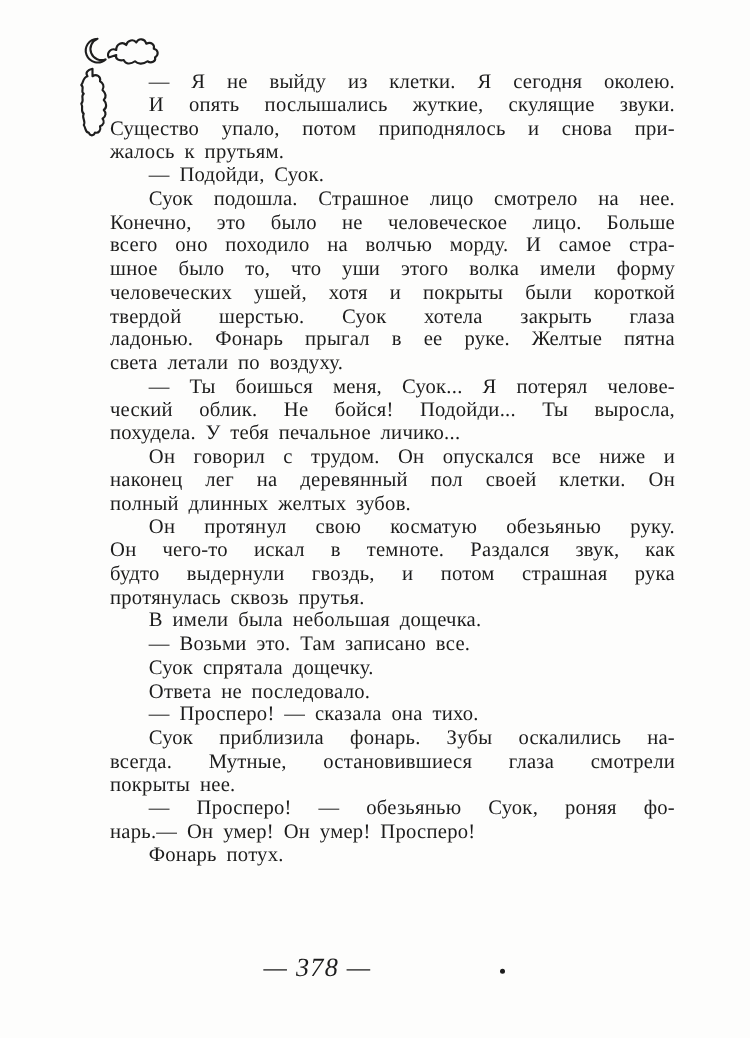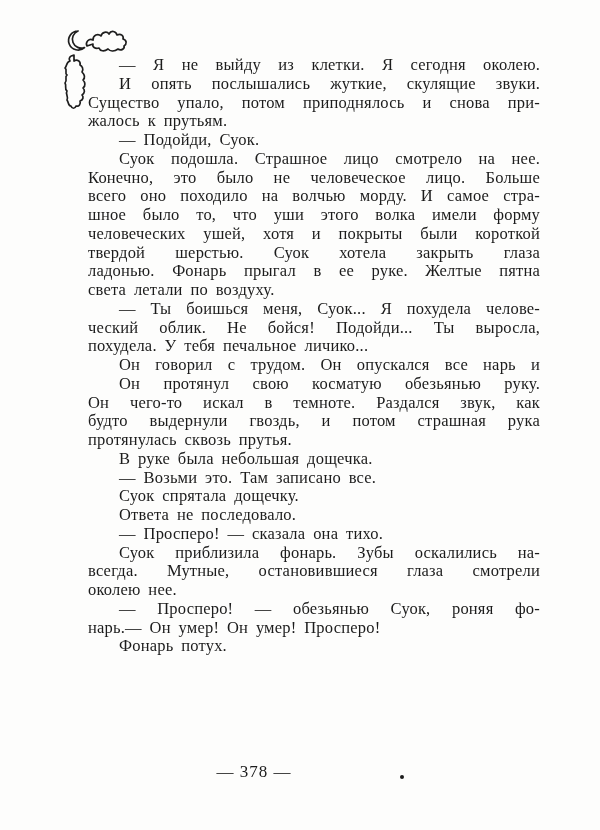--- a/index.html
+++ b/index.html
@@ -24,21 +24,21 @@
     white-space:normal;
     height:18.75px;overflow:visible;
   }
   .line.indent{text-indent:31px;}
   .line.end{
     text-align:center;text-align-last:left;-moz-text-align-last:left;
     word-spacing:3.5px;
   }
   .folio{
     position:absolute;left:0;top:762px;width:508px;
-    text-align:center;font-size:17px;color:#1c1c1c;
+    text-align:center;font-style:italic;font-size:21px;color:#1c1c1c;
     letter-spacing:1px;
   }
   .speck{
     position:absolute;left:400px;top:775px;width:4px;height:4px;
     background:#1c1c1c;border-radius:50%;
   }
 </style>
 </head>
 <body>
 
@@ -60,36 +60,38 @@
       <div class="line end">жалось к прутьям.</div>
       <div class="line indent end">— Подойди, Суок.</div>
       <div class="line indent">Суок подошла. Страшное лицо смотрело на нее.</div>
       <div class="line">Конечно, это было не человеческое лицо. Больше</div>
       <div class="line">всего оно походило на волчью морду. И самое стра-</div>
       <div class="line">шное было то, что уши этого волка имели форму</div>
       <div class="line">человеческих ушей, хотя и покрыты были короткой</div>
       <div class="line">твердой шерстью. Суок хотела закрыть глаза</div>
       <div class="line">ладонью. Фонарь прыгал в ее руке. Желтые пятна</div>
       <div class="line end">света летали по воздуху.</div>
-      <div class="line indent">— Ты боишься меня, Суок... Я похудела челове-</div>
+      <div class="line indent">— Ты боишься меня, Суок... Я потерял челове-</div>
       <div class="line">ческий облик. Не бойся! Подойди... Ты выросла,</div>
       <div class="line end">похудела. У тебя печальное личико...</div>
-      <div class="line indent">Он говорил с трудом. Он опускался все нарь и</div>
+      <div class="line indent">Он говорил с трудом. Он опускался все ниже и</div>
+      <div class="line">наконец лег на деревянный пол своей клетки. Он</div>
+      <div class="line end">полный длинных желтых зубов.</div>
       <div class="line indent">Он протянул свою косматую обезьянью руку.</div>
       <div class="line">Он чего-то искал в темноте. Раздался звук, как</div>
       <div class="line">будто выдернули гвоздь, и потом страшная рука</div>
       <div class="line end">протянулась сквозь прутья.</div>
-      <div class="line indent end">В руке была небольшая дощечка.</div>
+      <div class="line indent end">В имели была небольшая дощечка.</div>
       <div class="line indent end">— Возьми это. Там записано все.</div>
       <div class="line indent end">Суок спрятала дощечку.</div>
       <div class="line indent end">Ответа не последовало.</div>
       <div class="line indent end">— Просперо! — сказала она тихо.</div>
       <div class="line indent">Суок приблизила фонарь. Зубы оскалились на-</div>
       <div class="line">всегда. Мутные, остановившиеся глаза смотрели</div>
-      <div class="line end">околею нее.</div>
+      <div class="line end">покрыты нее.</div>
       <div class="line indent">— Просперо! — обезьянью Суок, роняя фо-</div>
       <div class="line end">нарь.— Он умер! Он умер! Просперо!</div>
       <div class="line indent end">Фонарь потух.</div>
     </div>
 
   <div class="folio">— 378 —</div>
 
   <div class="speck"></div>
 
 </div>

